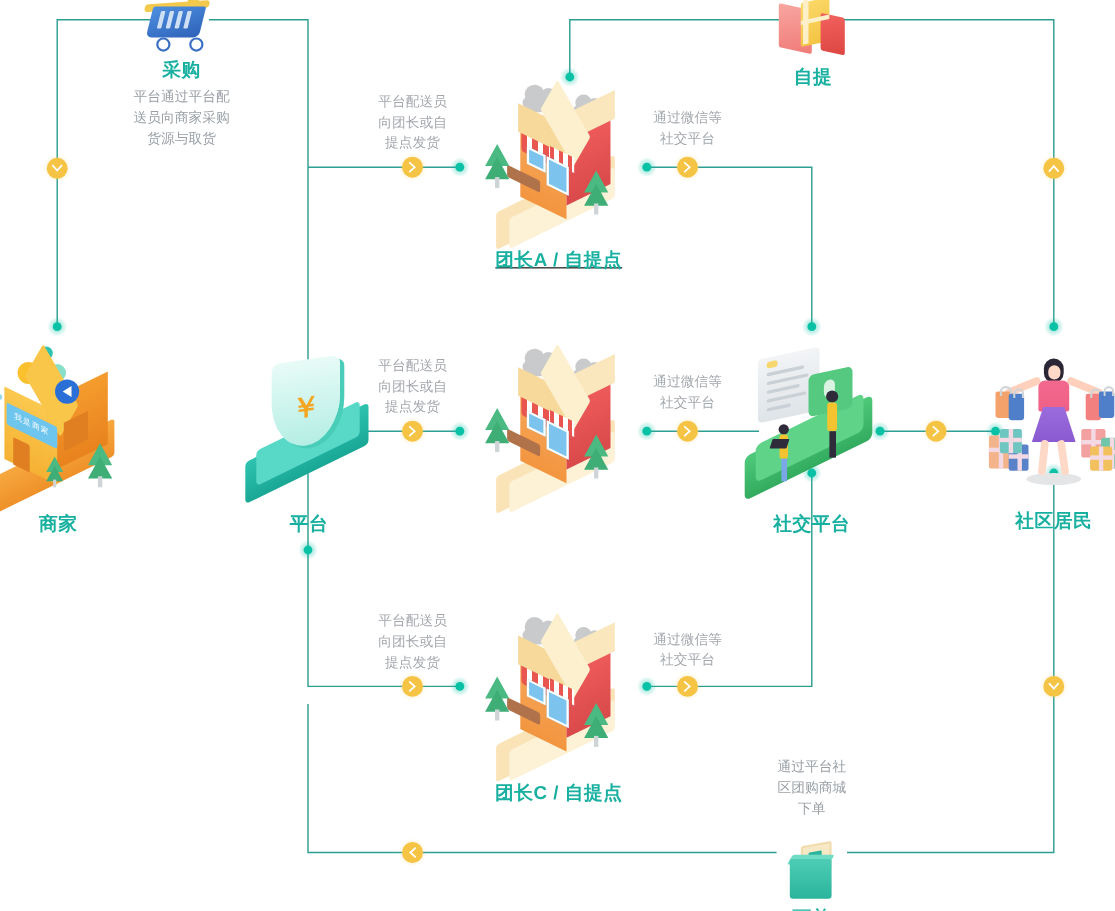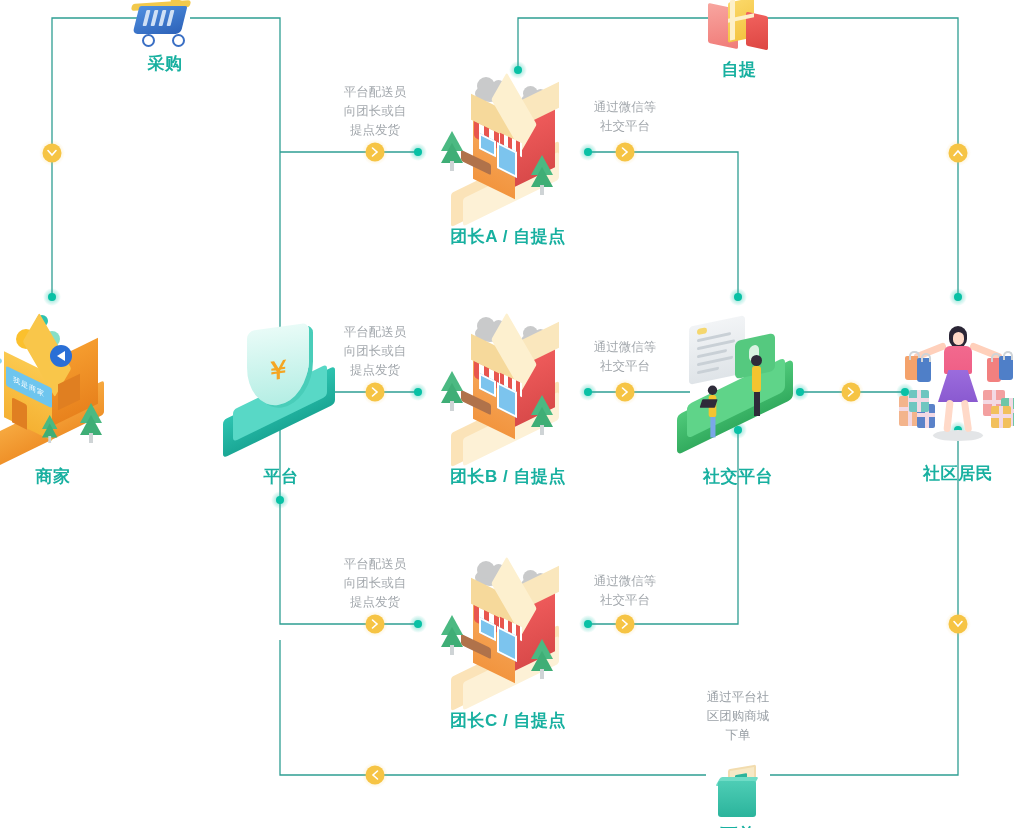--- a/index.html
+++ b/index.html
@@ -334,20 +334,23 @@
           <i style="left:8px"></i>
             <i style="left:16px"></i>
             <i style="left:24px"></i>
             <i style="left:32px"></i>
         </div>
         <div class="wheel" style="left:12px"></div>
         <div class="wheel" style="left:42px"></div>
       </div>
     </div>
     <div class="title big">采购</div>
+    <div class="desc">平台通过平台配
+送员向商家采购
+货源与取货</div>
   </div>
 
   <div class="node" style="left:679px;top:-2px;width:120px;">
     <div class="art">
       <div class="giftbox">
         <div class="gb-a"></div>
         <div class="gb-b"></div>
         <div class="gb-c"></div>
         <div class="gb-rib" style="left:24px;top:2px;width:5px;height:40px;transform:skewY(-12deg);"></div>
         <div class="gb-rib" style="left:22px;top:18px;width:26px;height:4px;transform:skewY(-12deg);"></div>
@@ -389,21 +392,21 @@
     <div class="art platform">
       <div class="p-base"></div>
       <div class="p-base2"></div>
       <div class="shield">
           <span class="yuan">￥</span>
         </div>
     </div>
     <div class="title mid">平台</div>
   </div>
 
-  <div class="node" style="left:433px;top:75px;width:150px;">
+  <div class="node" style="left:433px;top:75px;width:150px;text-decoration:underline;">
     <div class="art shop">
       <div class="cloud c1"></div>
         <div class="cloud c2"></div>
       <div class="base"></div>
         <div class="base2"></div>
       <div class="wall-l"></div>
         <div class="wall-r"></div>
       <div class="roof-l"></div>
         <div class="roof-r"></div>
         <div class="roof-top"></div>
@@ -446,21 +449,20 @@
           <div class="t"></div>
           <div class="t t2"></div>
           <div class="trunk"></div>
         </div>
       <div class="tree tB">
           <div class="t"></div>
           <div class="t t2"></div>
           <div class="trunk"></div>
         </div>
     </div>
-    <div class="title mid">团长B / 自提点</div>
   </div>
 
   <div class="node" style="left:433px;top:559px;width:150px;">
     <div class="art shop">
       <div class="cloud c1"></div>
         <div class="cloud c2"></div>
       <div class="base"></div>
         <div class="base2"></div>
       <div class="wall-l"></div>
         <div class="wall-r"></div>

